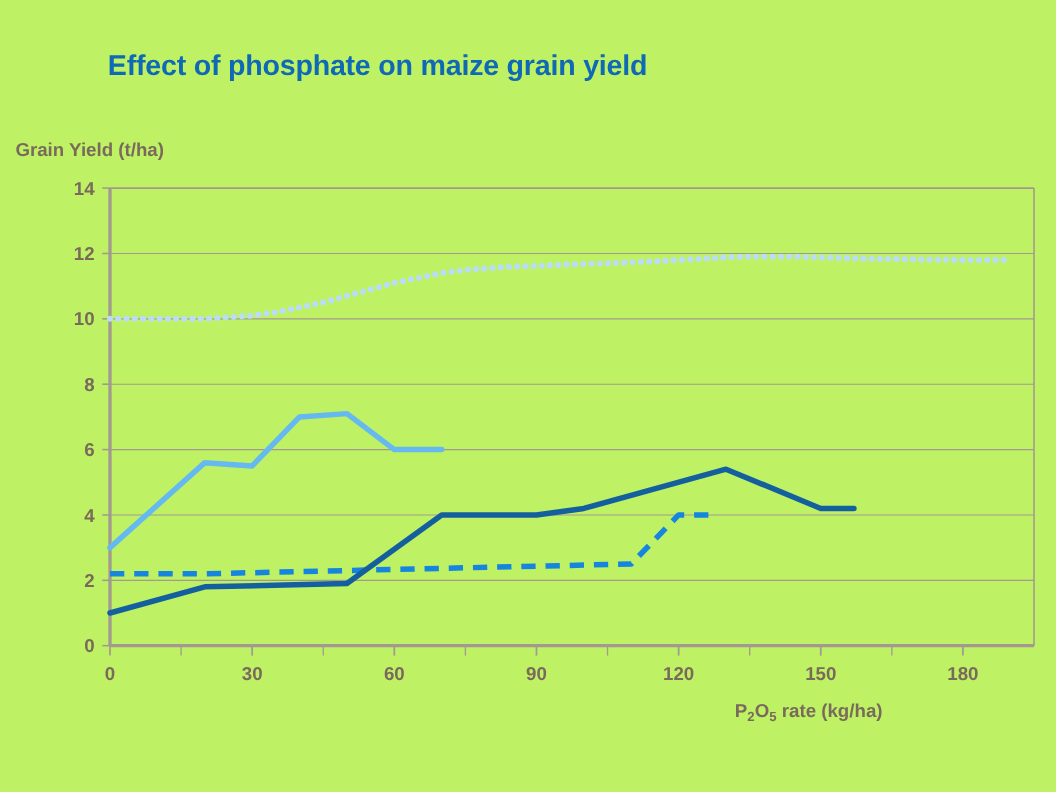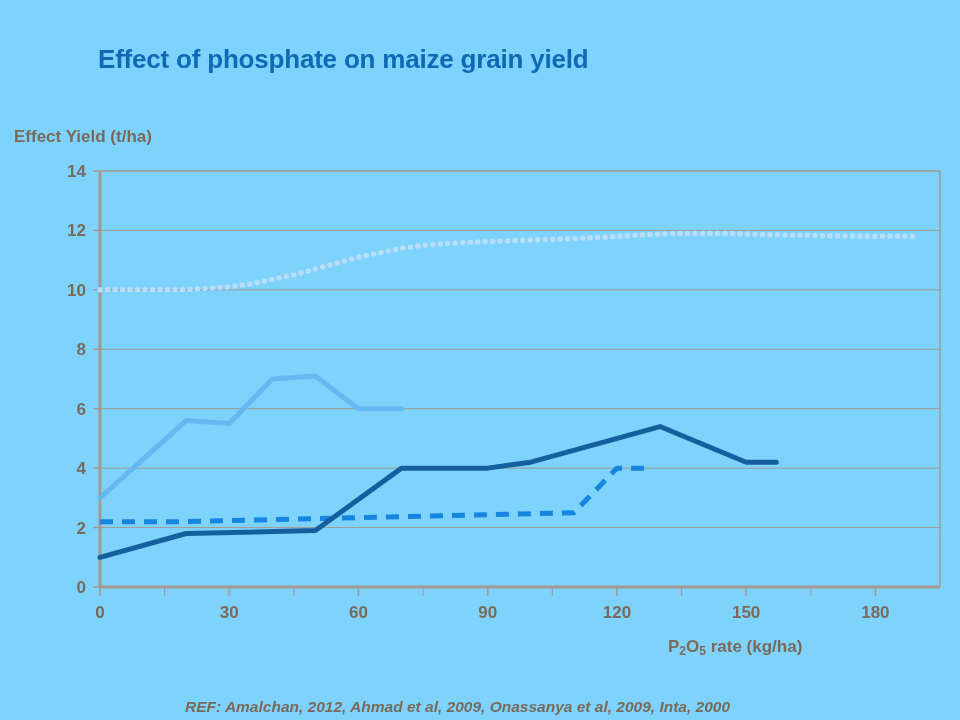--- a/index.html
+++ b/index.html
@@ -12,21 +12,21 @@
     background: #ffffff;
     font-family: "Liberation Sans", sans-serif;
     overflow: hidden;
     position: relative;
   }
   #slide {
     position: absolute;
     left: 0; top: 0;
     width: 960px;
     height: 720px;
-    background: #7dd3fc;
+    background: #bef264;
   }
   #chart-title {
     position: absolute;
     left: 98px;
     top: 44px;
     font-size: 26px;
     font-weight: bold;
     color: #1069b4;
     letter-spacing: -0.2px;
     white-space: nowrap;
@@ -83,21 +83,21 @@
     fill: #7a6a5c;
   }
 </style>
 </head>
 <body>
 
 <div id="slide">
 
   <div id="chart-title">Effect of phosphate on maize grain yield</div>
 
-  <div id="y-axis-title">Effect Yield (t/ha)</div>
+  <div id="y-axis-title">Grain Yield (t/ha)</div>
 
   <svg id="plot-svg" width="960" height="720">
     <g id="gridlines">
         <line x1="100" y1="587" x2="940" y2="587" stroke="#a39990" stroke-width="1.6"></line>
         <line x1="100" y1="527.5714285714286" x2="940" y2="527.5714285714286" stroke="#a39990" stroke-width="1"></line>
         <line x1="100" y1="468.14285714285717" x2="940" y2="468.14285714285717" stroke="#a39990" stroke-width="1"></line>
         <line x1="100" y1="408.7142857142857" x2="940" y2="408.7142857142857" stroke="#a39990" stroke-width="1"></line>
         <line x1="100" y1="349.28571428571433" x2="940" y2="349.28571428571433" stroke="#a39990" stroke-width="1"></line>
         <line x1="100" y1="289.85714285714283" x2="940" y2="289.85714285714283" stroke="#a39990" stroke-width="1"></line>
         <line x1="100" y1="230.42857142857144" x2="940" y2="230.42857142857144" stroke="#a39990" stroke-width="1"></line>
@@ -157,15 +157,14 @@
         <text x="616.9230769230769" y="618" text-anchor="middle" class="xtick-label">120</text>
         <text x="746.1538461538462" y="618" text-anchor="middle" class="xtick-label">150</text>
         <text x="875.3846153846155" y="618" text-anchor="middle" class="xtick-label">180</text>
       </g>
   </svg>
 
   <div id="x-axis-title">
     <span>P</span><sub>2</sub><span>O</span><sub>5</sub><span> rate (kg/ha)</span>
   </div>
 
-  <div id="reference-note">REF: Amalchan, 2012, Ahmad et al, 2009, Onassanya et al, 2009, Inta, 2000</div>
 
 </div>
 
 </body></html>

